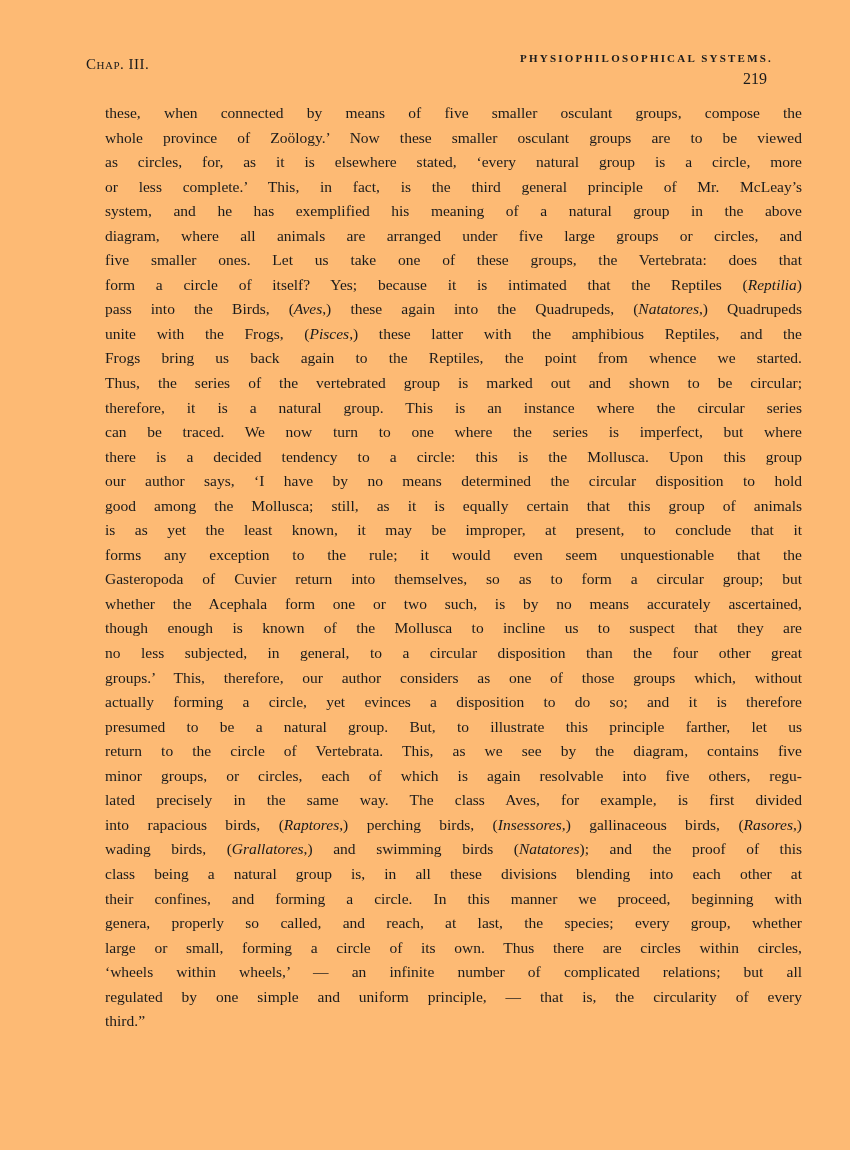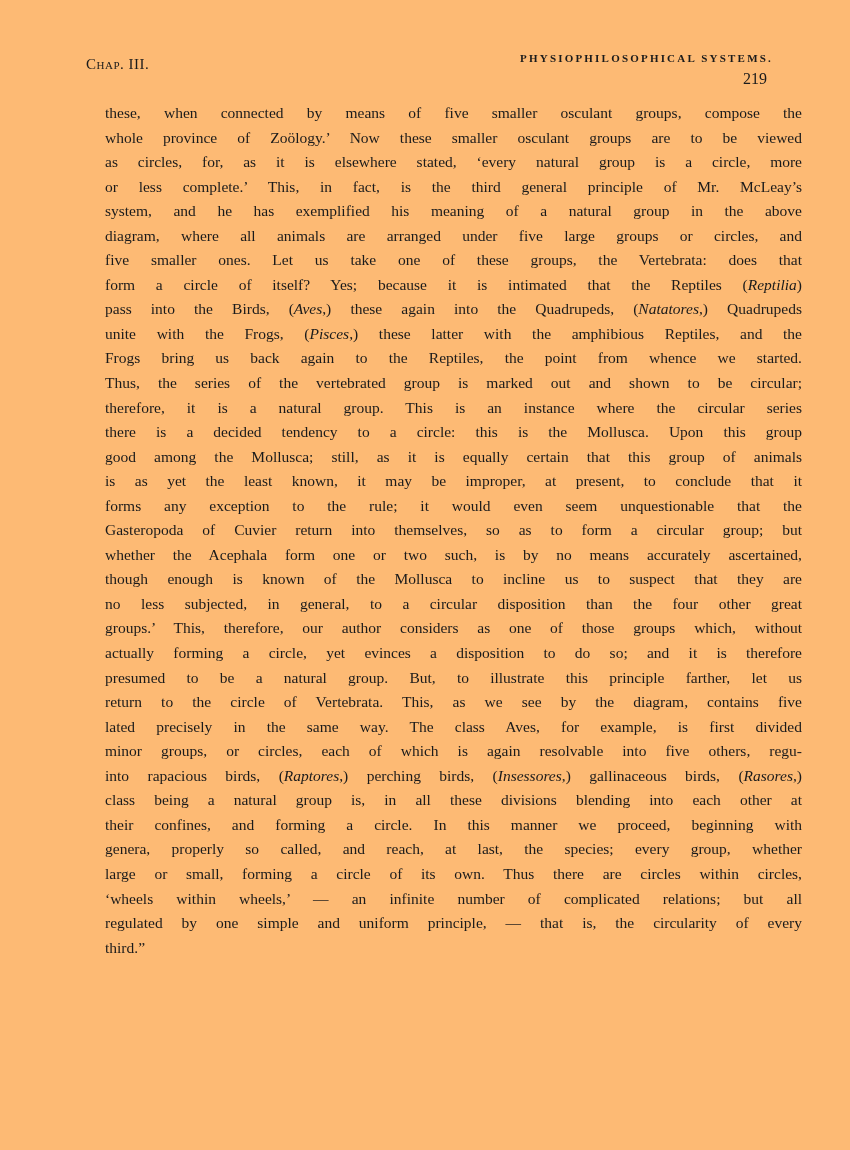--- a/index.html
+++ b/index.html
@@ -90,35 +90,38 @@
       <div class="line"><span>or less complete.’ This, in fact, is the third general principle of Mr. McLeay’s</span></div>
       <div class="line"><span>system, and he has exemplified his meaning of a natural group in the above</span></div>
       <div class="line"><span>diagram, where all animals are arranged under five large groups or circles, and</span></div>
       <div class="line"><span>five smaller ones. Let us take one of these groups, the Vertebrata: does that</span></div>
       <div class="line"><span>form a circle of itself? Yes; because it is intimated that the Reptiles (</span><i>Reptilia</i><span>)</span></div>
       <div class="line"><span>pass into the Birds, (</span><i>Aves</i><span>,) these again into the Quadrupeds, (</span><i>Natatores</i><span>,) Quadrupeds</span></div>
       <div class="line"><span>unite with the Frogs, (</span><i>Pisces</i><span>,) these latter with the amphibious Reptiles, and the</span></div>
       <div class="line"><span>Frogs bring us back again to the Reptiles, the point from whence we started.</span></div>
       <div class="line"><span>Thus, the series of the vertebrated group is marked out and shown to be circular;</span></div>
       <div class="line"><span>therefore, it is a natural group. This is an instance where the circular series</span></div>
+      <div class="line"><span>can be traced. We now turn to one where the series is imperfect, but where</span></div>
       <div class="line"><span>there is a decided tendency to a circle: this is the Mollusca. Upon this group</span></div>
+      <div class="line"><span>our author says, ‘I have by no means determined the circular disposition to hold</span></div>
       <div class="line"><span>good among the Mollusca; still, as it is equally certain that this group of animals</span></div>
       <div class="line"><span>is as yet the least known, it may be improper, at present, to conclude that it</span></div>
       <div class="line"><span>forms any exception to the rule; it would even seem unquestionable that the</span></div>
       <div class="line"><span>Gasteropoda of Cuvier return into themselves, so as to form a circular group; but</span></div>
       <div class="line"><span>whether the Acephala form one or two such, is by no means accurately ascertained,</span></div>
       <div class="line"><span>though enough is known of the Mollusca to incline us to suspect that they are</span></div>
       <div class="line"><span>no less subjected, in general, to a circular disposition than the four other great</span></div>
       <div class="line"><span>groups.’ This, therefore, our author considers as one of those groups which, without</span></div>
       <div class="line"><span>actually forming a circle, yet evinces a disposition to do so; and it is therefore</span></div>
       <div class="line"><span>presumed to be a natural group. But, to illustrate this principle farther, let us</span></div>
       <div class="line"><span>return to the circle of Vertebrata. This, as we see by the diagram, contains five</span></div>
+      <div class="line"><span>minor groups, or circles, each of which is again resolvable into five others, regu-</span></div>
       <div class="line"><span>lated precisely in the same way. The class Aves, for example, is first divided</span></div>
-      <div class="line"><span>minor groups, or circles, each of which is again resolvable into five others, regu-</span></div>
       <div class="line"><span>into rapacious birds, (</span><i>Raptores</i><span>,) perching birds, (</span><i>Insessores</i><span>,) gallinaceous birds, (</span><i>Rasores</i><span>,)</span></div>
+      <div class="line"><span>wading birds, (</span><i>Grallatores</i><span>,) and swimming birds (</span><i>Natatores</i><span>); and the proof of this</span></div>
       <div class="line"><span>class being a natural group is, in all these divisions blending into each other at</span></div>
       <div class="line"><span>their confines, and forming a circle. In this manner we proceed, beginning with</span></div>
       <div class="line"><span>genera, properly so called, and reach, at last, the species; every group, whether</span></div>
       <div class="line"><span>large or small, forming a circle of its own. Thus there are circles within circles,</span></div>
       <div class="line"><span>‘wheels within wheels,’ — an infinite number of complicated relations; but all</span></div>
       <div class="line"><span>regulated by one simple and uniform principle, — that is, the circularity of every</span></div>
       <div class="line last"><span>third.”</span></div>
     </div>
 </div>
 

